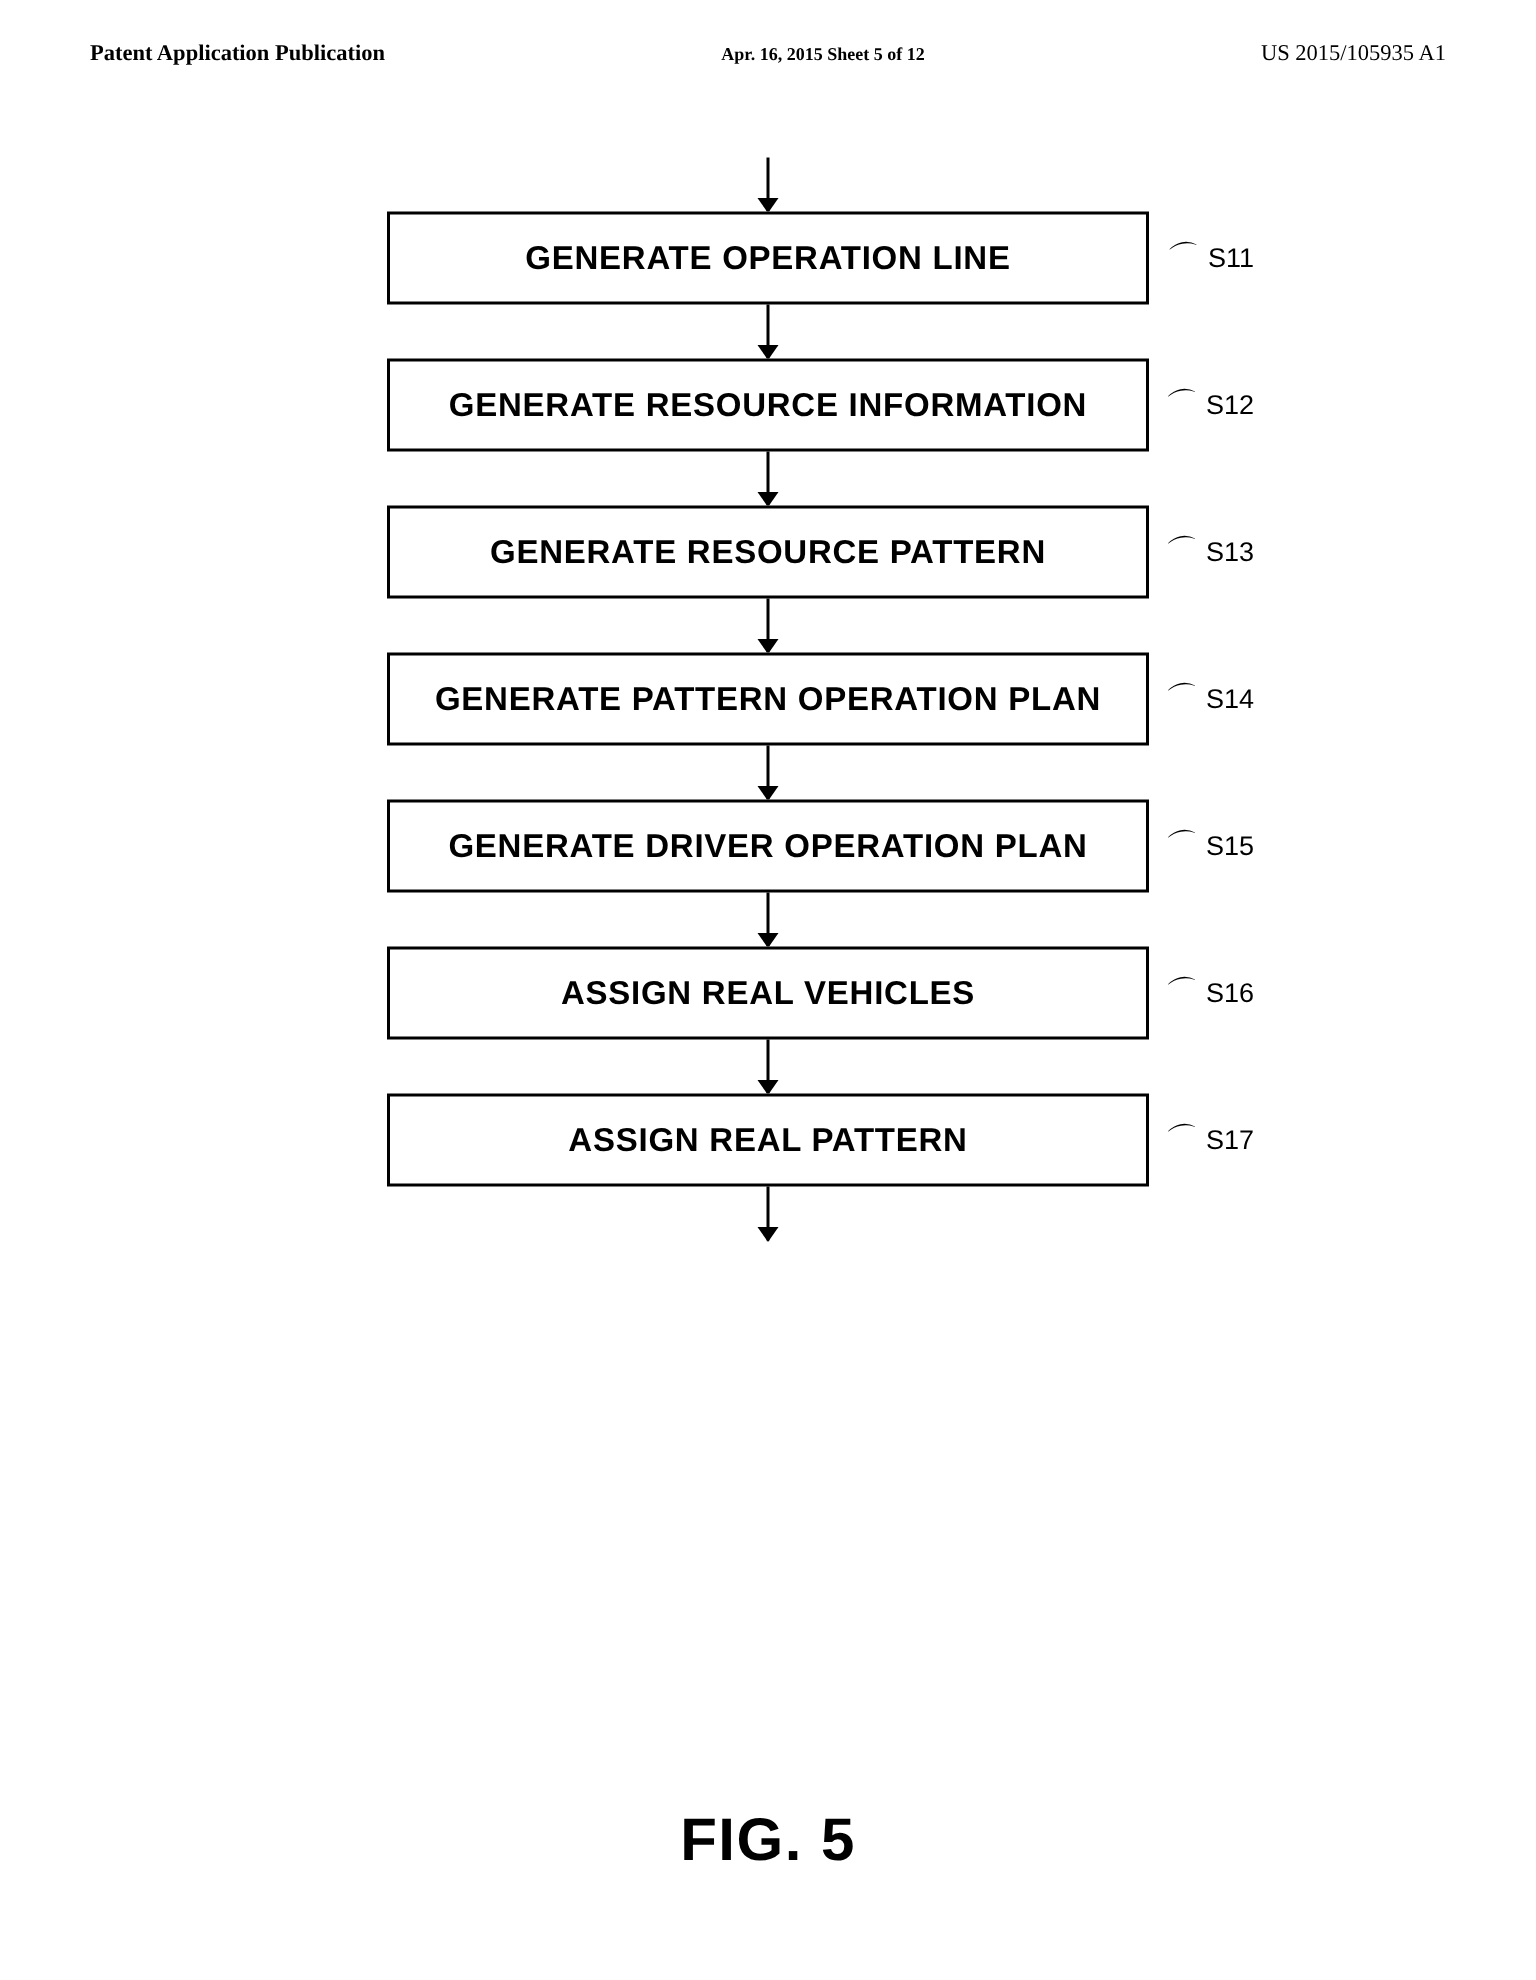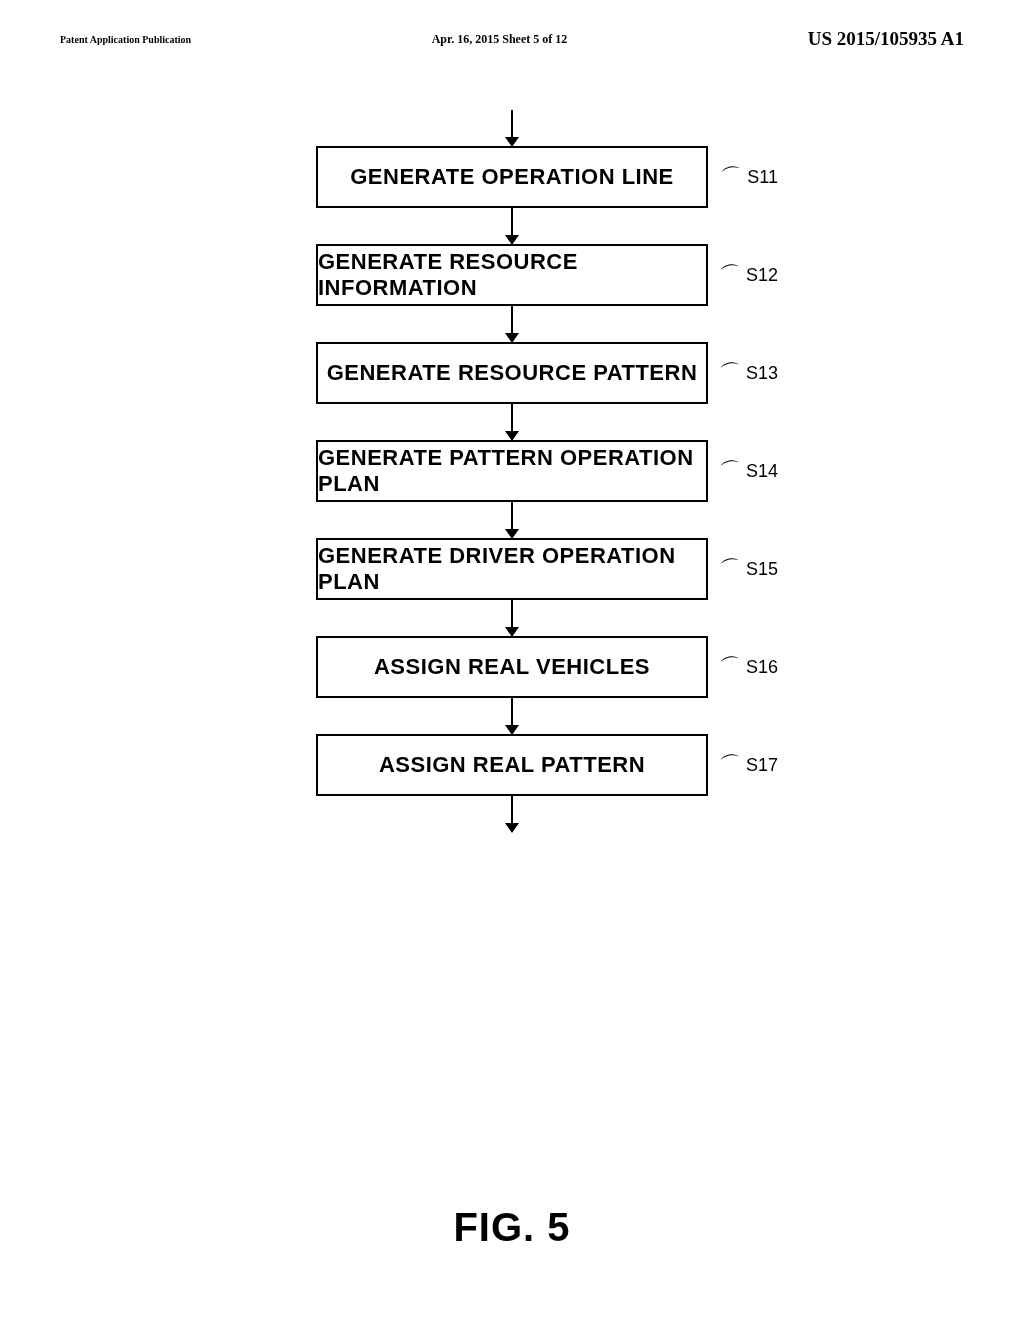--- a/index.html
+++ b/index.html
@@ -16,52 +16,52 @@
       display: flex;
       justify-content: space-between;
       align-items: center;
       padding: 28px 60px 0 60px;
       font-size: 15px;
       font-weight: bold;
     }
 
     .header-left {
       font-weight: bold;
-      font-size: 10px;
+      font-size: 15px;
     }
 
     .header-center {
       font-weight: bold;
       font-size: 12px;
       text-align: right;
     }
 
     .header-right {
-      font-weight: bold;
-      font-size: 19px;
+      font-weight: normal;
+      font-size: 15px;
     }
 
     .diagram-container {
       display: flex;
       flex-direction: column;
       align-items: center;
       margin-top: 60px;
       position: relative;
     }
 
     .flow-item {
       display: flex;
       align-items: center;
       position: relative;
       margin-bottom: 0;
     }
 
     .box {
       border: 2px solid #000;
-      width: 392px;
+      width: 508px;
       height: 62px;
       display: flex;
       align-items: center;
       justify-content: center;
       font-size: 22px;
       font-weight: bold;
       font-family: Arial, sans-serif;
       letter-spacing: 0.5px;
       background: #fff;
     }

